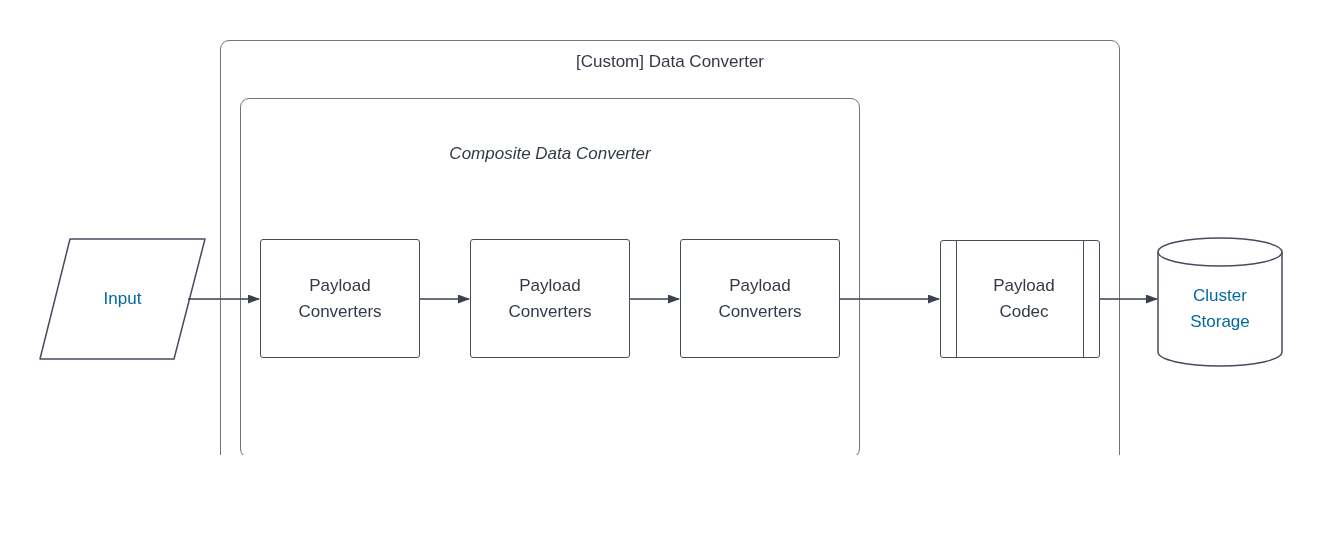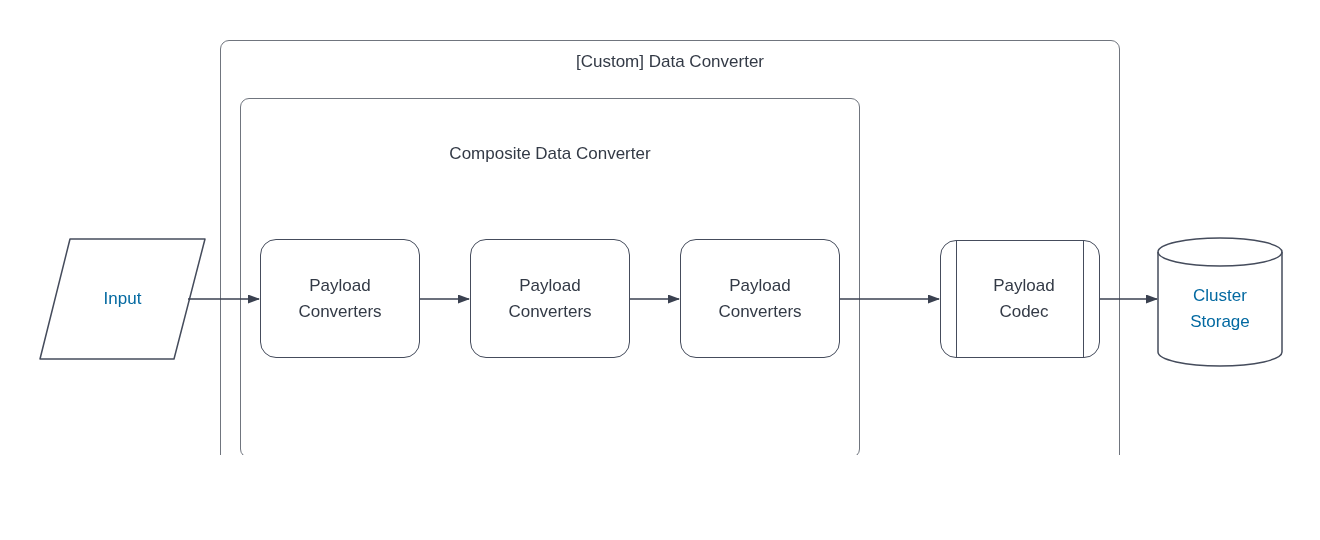--- a/index.html
+++ b/index.html
@@ -29,21 +29,21 @@
   }
   .svg-layer {
     position: absolute;
     left: 0; top: 0;
     width: 1320px;
     height: 540px;
   }
   .node-box {
     position: absolute;
     border: 1.5px solid #454c5c;
-    border-radius: 16px;
+    border-radius: 3px;
     background: #ffffff;
     box-sizing: border-box;
     display: flex;
     align-items: center;
     justify-content: center;
   }
   .node-label {
     display: block;
     text-align: center;
     font-size: 17px;
@@ -70,21 +70,21 @@
 </style>
 </head>
 <body>
 
 <div class="canvas">
 
   <div class="container-frame" style="left:220px; top:40px; width:900px; height:457px;"></div>
   <div class="frame-title" style="left:220px; top:49px; width:900px;">[Custom] Data Converter</div>
 
   <div class="container-frame" style="left:240px; top:98px; width:620px; height:360px;"></div>
-  <div class="frame-title" style="left:240px; top:141px; width:620px;">Composite Data Converter</div>
+  <div class="frame-title" style="left:240px; top:141px; width:620px;font-style:italic;">Composite Data Converter</div>
 
   <svg class="svg-layer" width="1320" height="540" viewBox="0 0 1320 540">
     <defs>
       <marker id="arrowhead" markerWidth="12" markerHeight="9" refX="11" refY="4.5" orient="auto" markerUnits="userSpaceOnUse">
         <path d="M0,0 L12,4.5 L0,9 Z" fill="#3a4150"></path>
       </marker>
     </defs>
 
     <path d="M 70 239 L 205 239 L 174 359 L 40 359 Z" fill="#ffffff" stroke="#454c5c" stroke-width="1.5" stroke-linejoin="round"></path>
 

